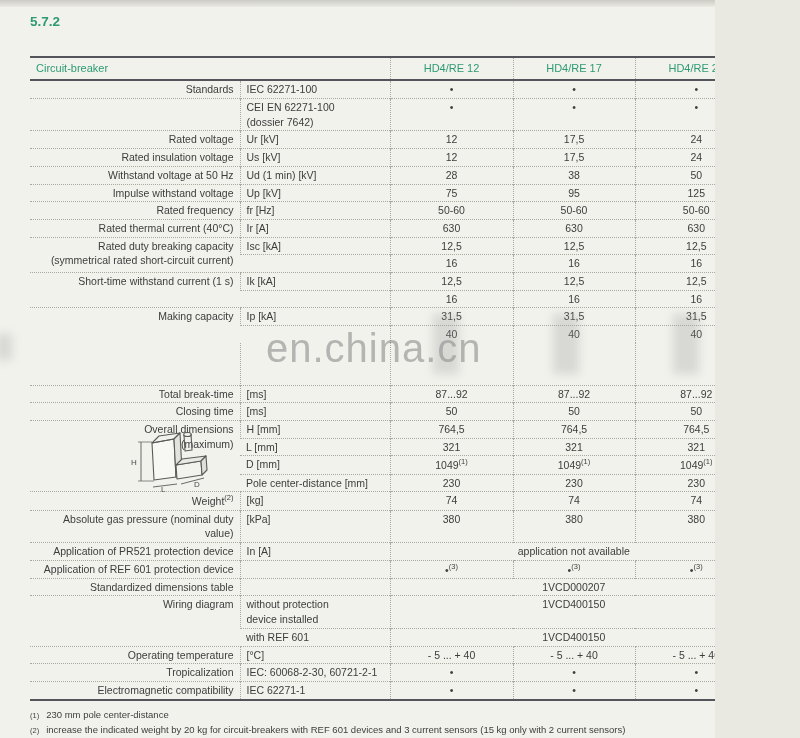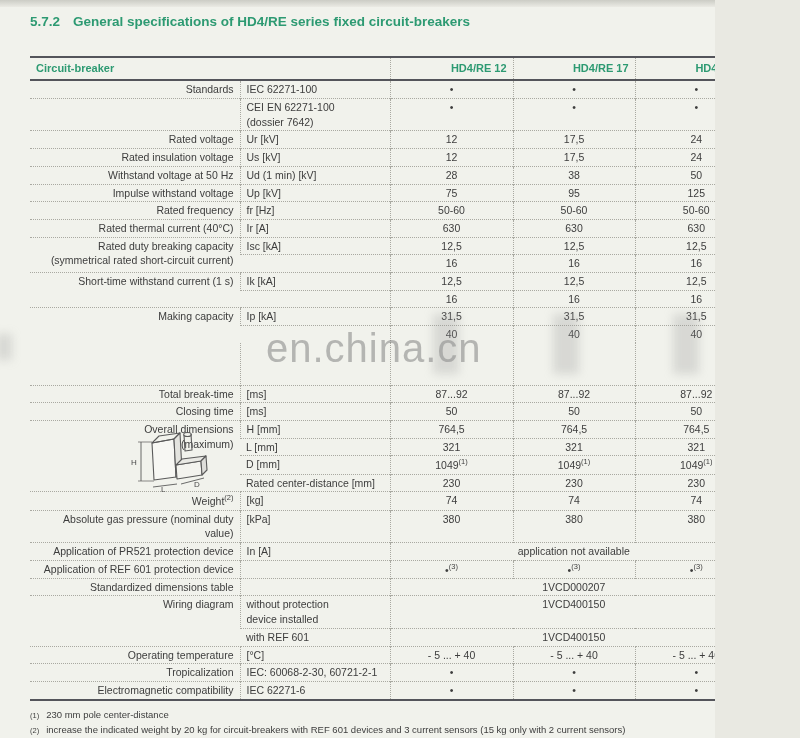--- a/index.html
+++ b/index.html
@@ -7,24 +7,24 @@
         font-family:"Liberation Sans",sans-serif;color:#3d3d3d;}
   .top-strip{position:absolute;top:0;left:0;width:100%;height:7px;
              background:linear-gradient(#b3b3ab,#e6e6df);opacity:.6;}
   .title{position:absolute;left:30px;top:11px;display:flex;gap:13px;
          color:#2d9a72;font-weight:bold;font-size:13.5px;line-height:1.6;}
   .title .num{flex:0 0 auto;}
   .content{position:absolute;left:30px;top:56px;width:727px;}
   table.spec{border-collapse:collapse;table-layout:fixed;width:727px;border-bottom:2px solid #54555b;}
   col.c1{width:210px}col.c2{width:150px}col.c3{width:123px}col.c4{width:122px}col.c5{width:122px}
   th,td{font-size:10.5px;line-height:1.4;padding:1px 6px;vertical-align:top;font-weight:normal;}
-  tr.head th{color:#2d9a72;font-weight:bold;font-size:11px;padding:3px 6px;
+  tr.head th{color:#2d9a72;font-weight:normal;font-size:11px;padding:3px 6px;
              border-top:2px solid #54555b;border-bottom:2px solid #54555b;}
   th.hl{text-align:left;}
-  th.hc{text-align:right;}
+  th.hc{text-align:center;}
   td{border-top:1px dotted #a9a9a1;}
   td + td, th + th{border-left:1px dotted #a9a9a1;}
   td.lbl{text-align:right;}
   td.unit{}
   td.val{text-align:center;}
   tr.spacer td{border-top:none;height:40px;}
   sup{font-size:7.5px;}
   .two>div{display:block;}
   td.dims{position:relative;margin-left:8px;}
   .dimsvg{position:absolute;top:6px;right:16px;}
@@ -37,21 +37,20 @@
 </style>
 </head>
 <body>
 
 <div class="page">
   <div class="top-strip"></div>
 
   <div class="title">
     <span class="num">5.7.2</span>
     <span>
-      <div>General specifications of HD4/RE series fixed circuit-breakers</div>
     </span>
   </div>
 
   <div class="content">
     <table class="spec">
       <colgroup>
           <col class="c1">
           <col class="c2">
           <col class="c3">
           <col class="c4">
@@ -232,21 +231,21 @@
         <td class="val">321</td>
         <td class="val">321</td>
       </tr>
       <tr>
         <td class="unit">D [mm]</td>
         <td class="val"><span>1049</span><sup>(1)</sup></td>
         <td class="val"><span>1049</span><sup>(1)</sup></td>
         <td class="val"><span>1049</span><sup>(1)</sup></td>
       </tr>
       <tr>
-        <td class="unit">Rated center-distance [mm]</td>
+        <td class="unit">Pole center-distance [mm]</td>
         <td class="val">230</td>
         <td class="val">230</td>
         <td class="val">230</td>
       </tr>
 
       <tr>
         <td class="lbl"><span>Weight</span><sup>(2)</sup></td>
         <td class="unit">[kg]</td>
         <td class="val">74</td>
         <td class="val">74</td>
@@ -299,21 +298,21 @@
       </tr>
       <tr>
         <td class="lbl">Tropicalization</td>
         <td class="unit">IEC: 60068-2-30, 60721-2-1</td>
         <td class="val">•</td>
         <td class="val">•</td>
         <td class="val">•</td>
       </tr>
       <tr>
         <td class="lbl">Electromagnetic compatibility</td>
-        <td class="unit">IEC 62271-6</td>
+        <td class="unit">IEC 62271-1</td>
         <td class="val">•</td>
         <td class="val">•</td>
         <td class="val">•</td>
       </tr>
     </tbody>
       </table>
 
     <div class="footnotes">
       <div class="fn">
         <sup>(1)</sup>

